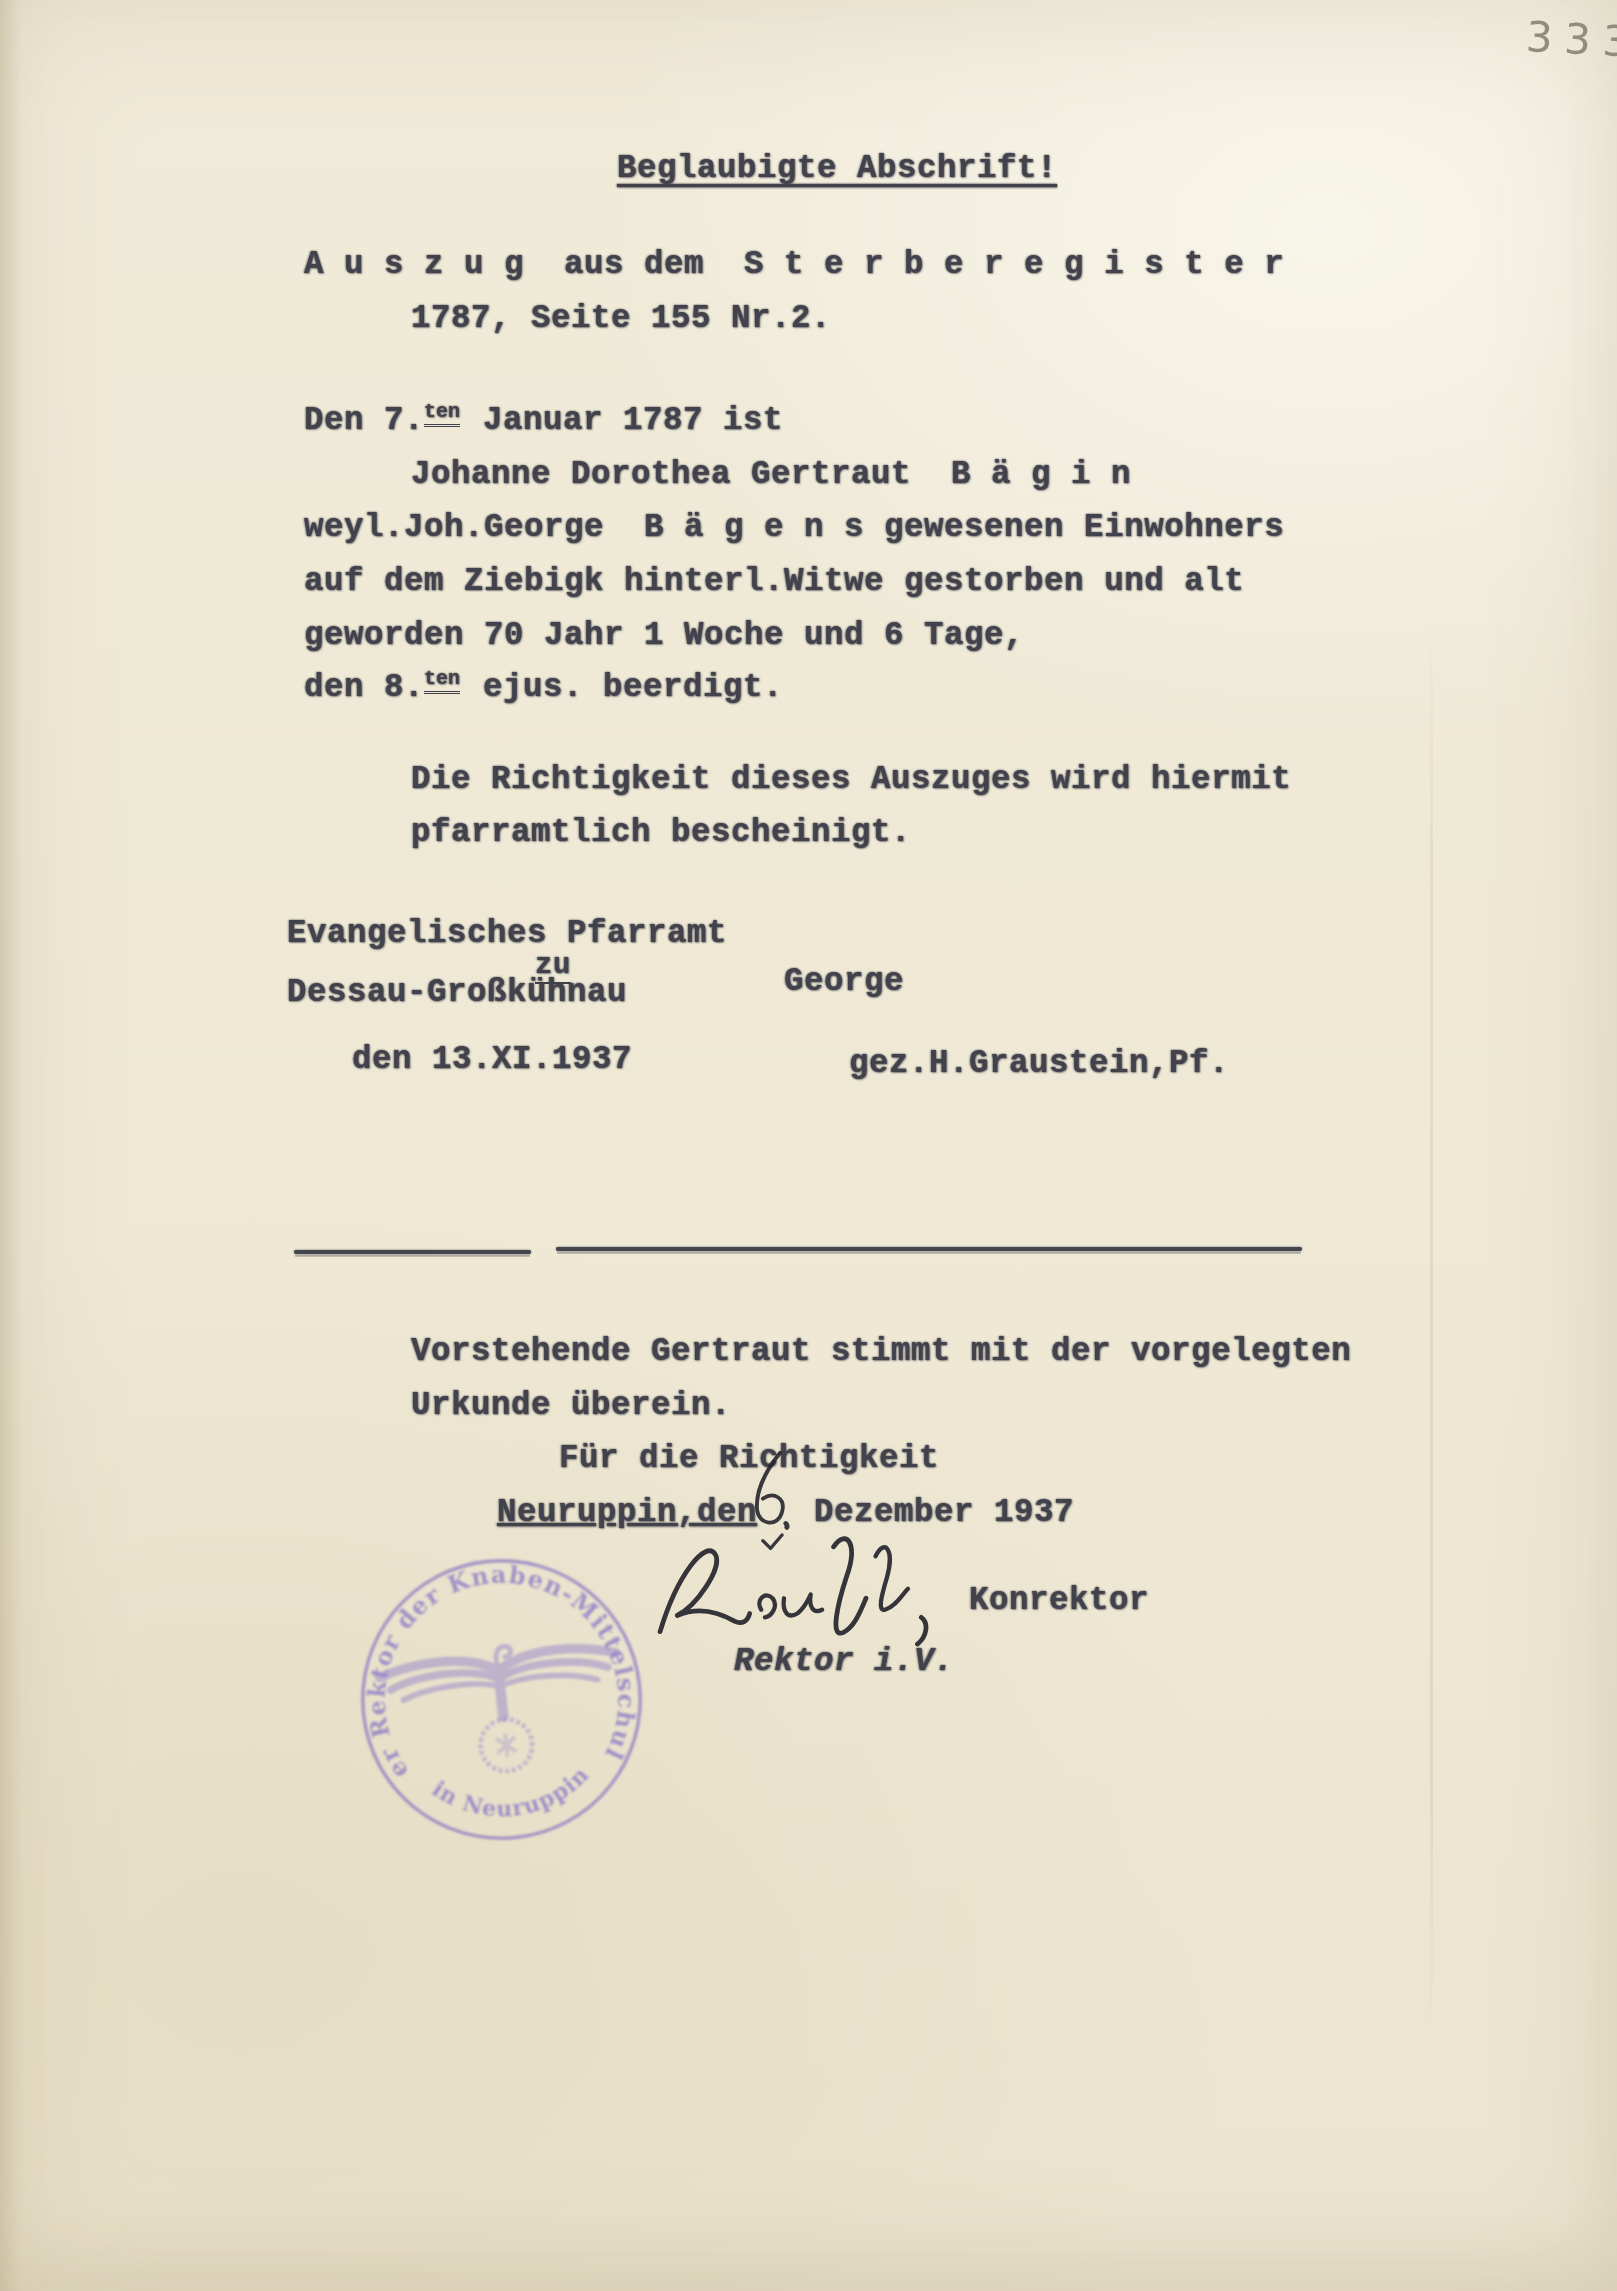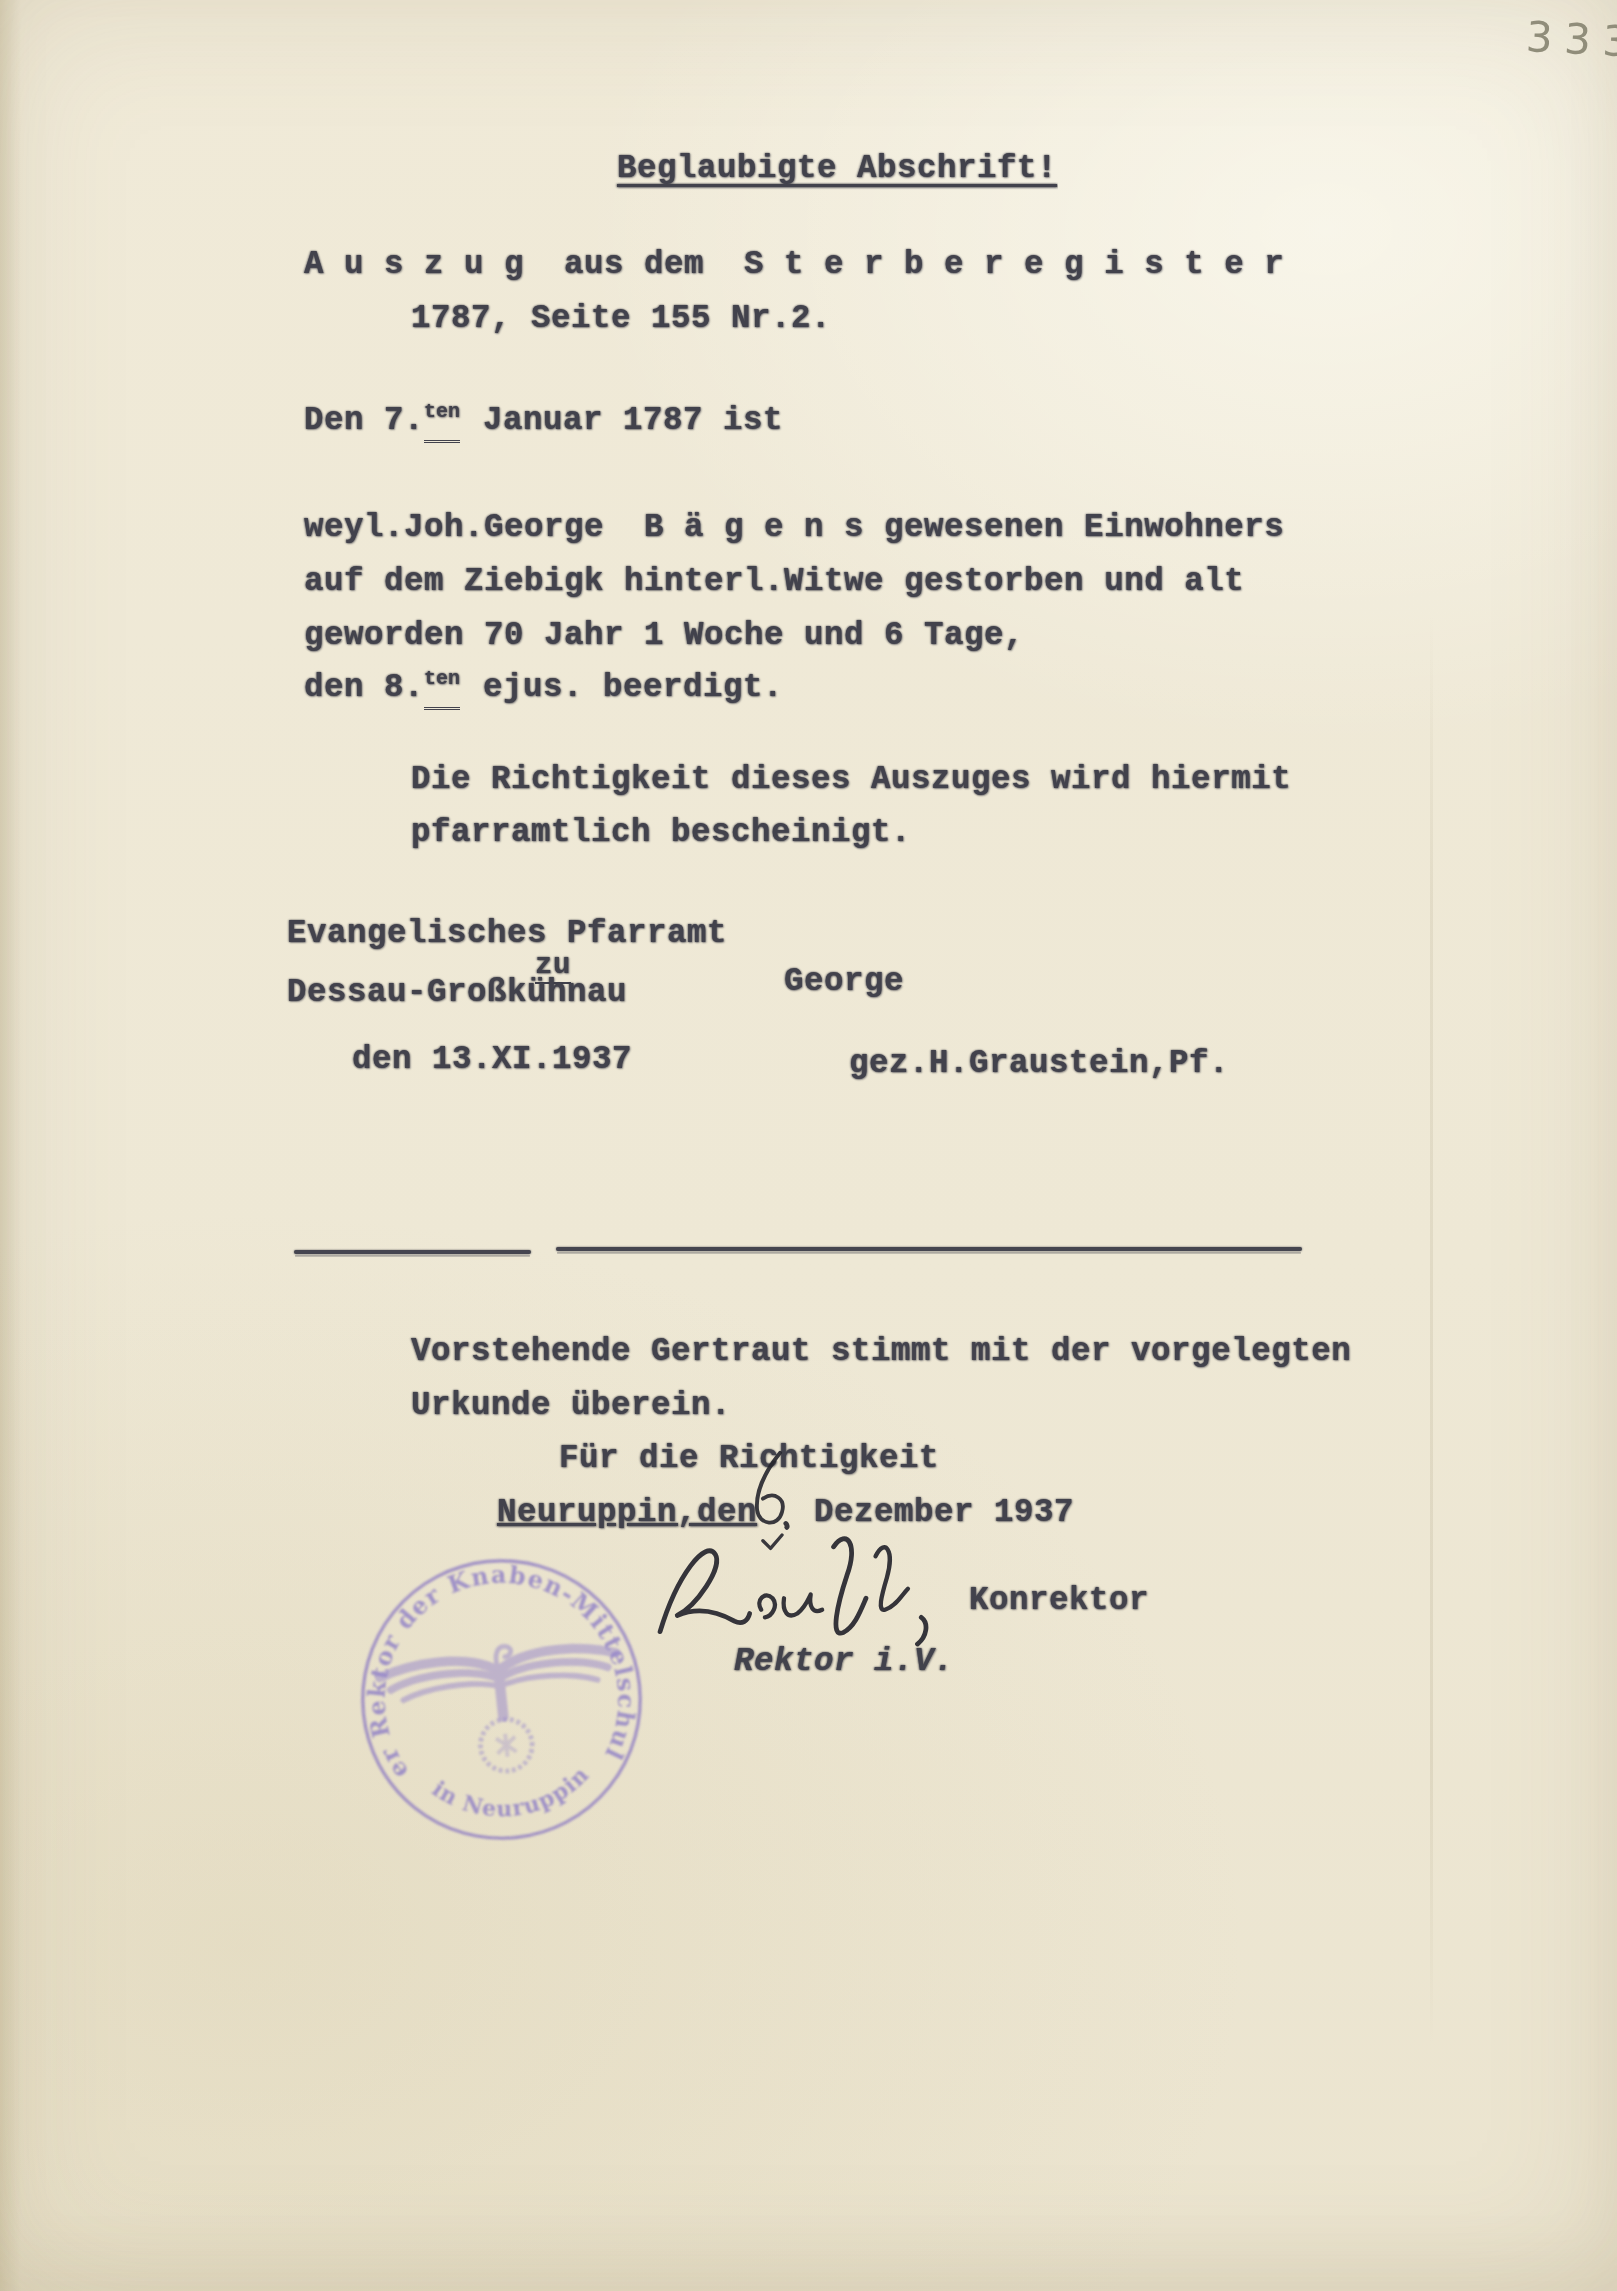--- a/index.html
+++ b/index.html
@@ -30,21 +30,21 @@
     text-shadow: 0 0 1.9px rgba(58,58,68,0.85), 1px 1px 1.9px rgba(58,58,68,0.40), -1px 0 1.9px rgba(58,58,68,0.30);
     filter: blur(0.3px);
   }
   .underline { text-decoration:underline; text-decoration-thickness:2.9px; text-underline-offset:6.7px; }
   .sup {
     font-size:20px;
     position:relative;
     top:-12.4px;
     letter-spacing:0;
     border-bottom:3.8px double currentColor;
-    padding-bottom:17px;
+    padding-bottom:1px;
     margin-right:2.9px;
   }
   .small-t { font-size:29px; }
   
   .pencil {
     position:absolute;
     left:1526px; top:15.3px;
     font-family:"DejaVu Sans", sans-serif;
     font-size:42px;
     color:#908d7a;
@@ -90,20 +90,21 @@
 
   <div class="pencil">333</div>
 
   <div class="t underline" style="left:617px; top:151px;">Beglaubigte Abschrift!</div>
 
   <div class="t" style="left:304px; top:247px;">A u s z u g  aus dem  S t e r b e r e g i s t e r</div>
   <div class="t" style="left:411px; top:301px;">1787, Seite 155 Nr.2.</div>
 
   <div class="t" style="left:304px; top:403px;"><span>Den 7.</span><span class="sup">ten</span><span> Januar 1787 ist</span></div>
 
+  <div class="t" style="left:411px; top:457px;">Johanne Dorothea Gertraut  B ä g i n</div>
   <div class="t" style="left:304px; top:510px;">weyl.Joh.George  B ä g e n s gewesenen Einwohners</div>
   <div class="t" style="left:304px; top:564px;">auf dem Ziebigk hinterl.Witwe gestorben und alt</div>
   <div class="t" style="left:304px; top:618px;">geworden 70 Jahr 1 Woche und 6 Tage,</div>
 
   <div class="t" style="left:304px; top:670px;"><span>den 8.</span><span class="sup">ten</span><span> ejus. beerdigt.</span></div>
 
   <div class="t" style="left:411px; top:815px;">pfarramtlich bescheinigt.</div>
   <div class="t" style="left:411px; top:762px;">Die Richtigkeit dieses Auszuges wird hiermit</div>
 
   <div class="t" style="left:287px; top:916px;">Evangelisches Pfarramt</div>

